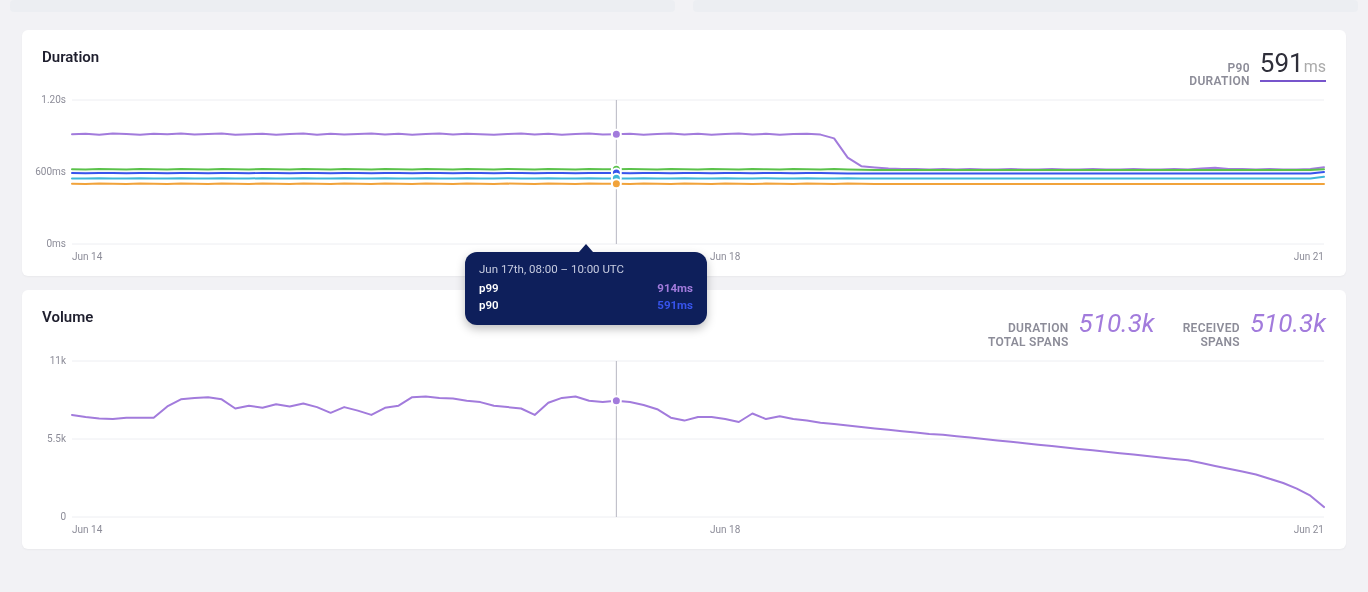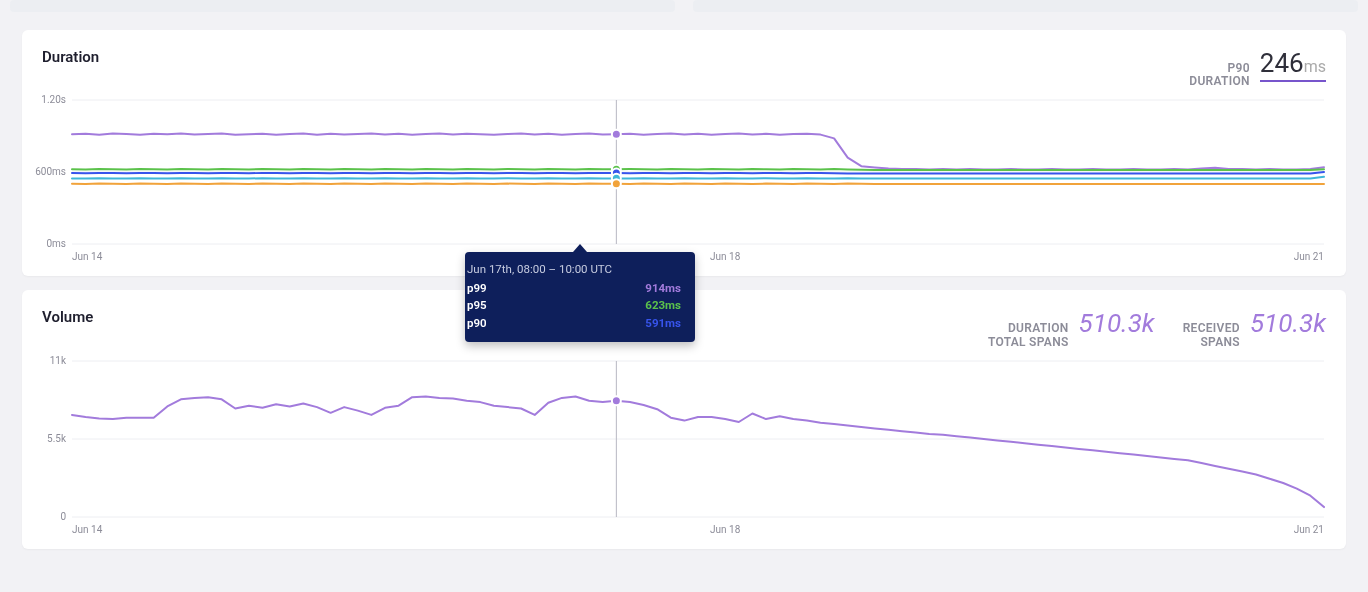--- a/index.html
+++ b/index.html
@@ -30,22 +30,22 @@
   .stat-unit{font-size:16px;color:#aaa;}
   .stat-number.purple{color:var(--purple);font-style:italic;}
   .chart-wrap{height:172px;padding:0 12px 10px 12px;position:relative;}
   .volume .chart-wrap{height:184px;}
 
   svg{width:100%;height:100%;display:block;}
   .series{fill:none;stroke-width:2;stroke-linejoin:round;stroke-linecap:round;}
   .hover-line{stroke:#b7b7c2;stroke-width:1;}
 
   
-  .tooltip{position:absolute;background:var(--tooltip-bg);color:#fff;border-radius:4px;
-    padding:10px 14px 10px 2px;font-size:11.5px;width:214px;box-shadow:0 4px 10px rgba(0,0,0,.25);
+  .tooltip{position:absolute;background:var(--tooltip-bg);color:#fff;border-radius:12px;
+    padding:10px 14px 10px 14px;font-size:11.5px;width:214px;box-shadow:0 4px 10px rgba(0,0,0,.25);
     z-index:5;}
   .tooltip .tt-title{color:#c7cce0;margin-bottom:4px;}
   .tooltip .row{display:flex;justify-content:space-between;line-height:1.5;}
   .tooltip .k{font-weight:600;}
   .tooltip .v{font-weight:700;}
   .tooltip .arrow{position:absolute;top:-8px;left:50%;margin-left:-7px;width:0;height:0;
     border-left:7px solid transparent;border-right:7px solid transparent;border-bottom:8px solid var(--tooltip-bg);}
 </style>
 </head>
 <body>
@@ -59,21 +59,21 @@
   <div class="panel">
     <div class="panel-head">
       <div class="panel-title">Duration</div>
       <div class="stats">
         <div class="stat">
           <div class="stat-label">
             <div>P90</div>
             <div>DURATION</div>
           </div>
           <div class="stat-number underline">
-            <span>246</span><span class="stat-unit">ms</span>
+            <span>591</span><span class="stat-unit">ms</span>
           </div>
         </div>
       </div>
     </div>
     <div class="chart-wrap">
       <svg id="svg-duration" viewBox="0 0 1300 172" preserveAspectRatio="none">
           <line x1="38" y1="150" x2="1290" y2="150" stroke="#edeef2" stroke-width="1"></line>
           <text x="32" y="153" text-anchor="end" font-size="10" fill="#8c8c98">0ms</text>
           <line x1="38" y1="78" x2="1290" y2="78" stroke="#edeef2" stroke-width="1"></line>
           <text x="32" y="81" text-anchor="end" font-size="10" fill="#8c8c98">600ms</text>
@@ -98,24 +98,20 @@
 
   </div>
 
   <div class="tooltip" id="tooltip" style="left:465px;top:252px;">
     <div class="arrow"></div>
     <div class="tt-title">Jun 17th, 08:00 – 10:00 UTC</div>
     <div id="tt-rows">
         <div class="row">
           <span class="k">p99</span>
           <span class="v" style="color: rgb(162, 123, 220);">914ms</span>
-        </div>
-        <div class="row">
-          <span class="k">p95</span>
-          <span class="v" style="color: rgb(91, 194, 75);">623ms</span>
         </div>
         <div class="row">
           <span class="k">p90</span>
           <span class="v" style="color: rgb(55, 84, 236);">591ms</span>
         </div>
       </div>
   </div>
 
   <div class="panel volume">
     <div class="panel-head">

